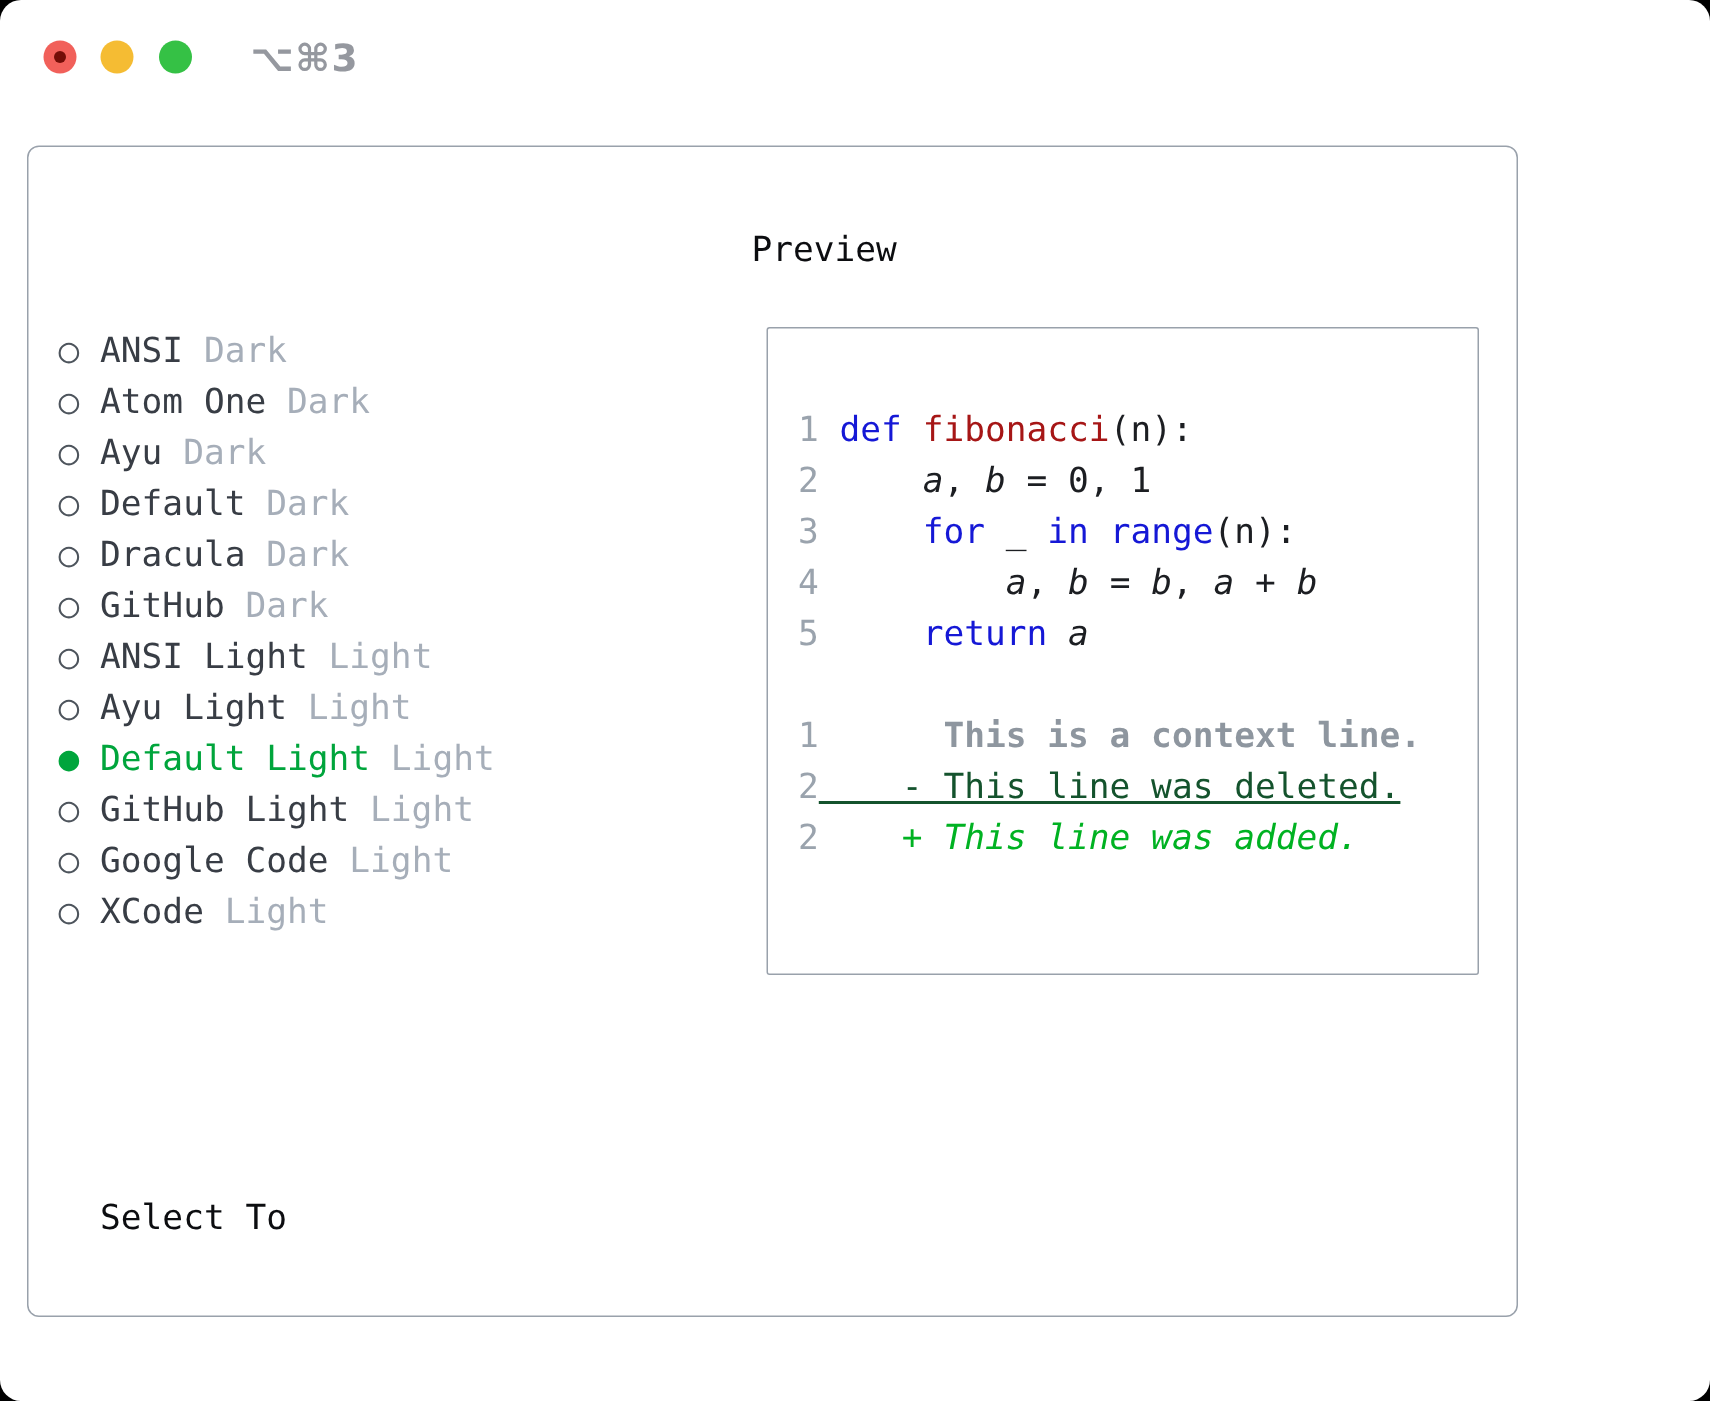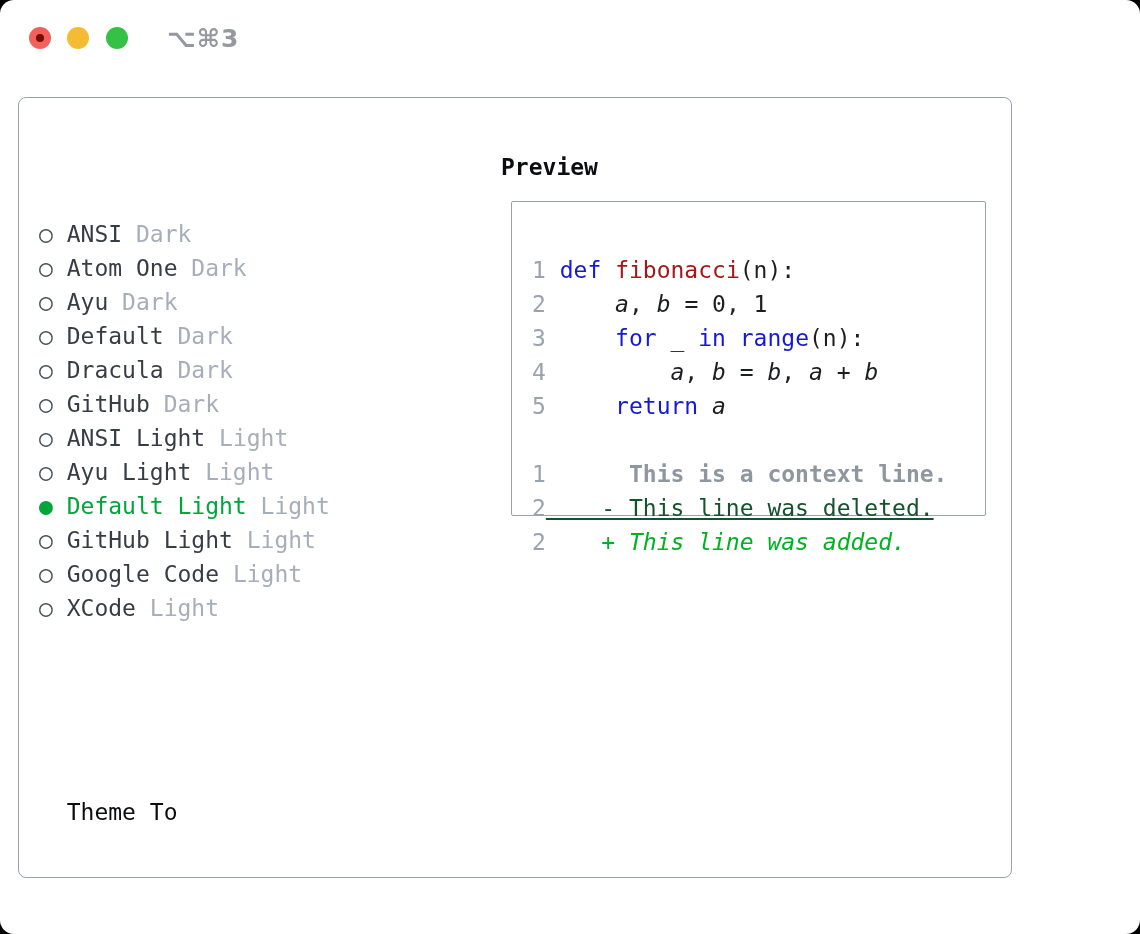--- a/index.html
+++ b/index.html
@@ -38,24 +38,24 @@
   .hdr-prefix { color:#0c0d10; font-weight:bold; }
   .hdr-label  { color:#0c0d10; font-weight:bold; }
   .marker { color:#4d545c; }
   .name   { color:#383d45; }
   .tag    { color:#a6aeb9; }
   .selected .marker, .selected .name { color:#00a53c; }
   .apply-hdr { color:#0c0d10; }
   
   .preview-title {
     position:absolute; left:482px; top:52px;
-    font-size:23px; line-height:34px; font-weight:bold; color:#0c0d10;
+    font-size:23px; line-height:34px; font-weight:normal; color:#0c0d10;
   }
   .preview-box {
-    position:absolute; left:492px; top:103px; width:475px; height:315px;
+    position:absolute; left:492px; top:120px; width:475px; height:432px;
     border:1.5px solid #99a1ab; border-radius:2px; box-sizing:border-box;
     background:#fff;
   }
   .code {
     position:absolute; left:20px; top:51px;
     font-size:23px; line-height:34px; white-space:pre; color:#1c1e22;
   }
   .code .row { height:34px; }
   .ln  { color:#9aa3ad; }
   .pl  { color:#1c1e22; }
@@ -78,21 +78,21 @@
     <div class="light light-min"></div>
     <div class="light light-max"></div>
     <div class="win-title">⌥⌘3</div>
   </div>
 
   <div class="panel">
 
     <div class="left-col">
       <div id="theme-rows"><div class="row"><span class="marker">○ </span><span class="name">ANSI</span><span class="tag"> Dark</span></div><div class="row"><span class="marker">○ </span><span class="name">Atom One</span><span class="tag"> Dark</span></div><div class="row"><span class="marker">○ </span><span class="name">Ayu</span><span class="tag"> Dark</span></div><div class="row"><span class="marker">○ </span><span class="name">Default</span><span class="tag"> Dark</span></div><div class="row"><span class="marker">○ </span><span class="name">Dracula</span><span class="tag"> Dark</span></div><div class="row"><span class="marker">○ </span><span class="name">GitHub</span><span class="tag"> Dark</span></div><div class="row"><span class="marker">○ </span><span class="name">ANSI Light</span><span class="tag"> Light</span></div><div class="row"><span class="marker">○ </span><span class="name">Ayu Light</span><span class="tag"> Light</span></div><div class="row selected"><span class="marker">● </span><span class="name">Default Light</span><span class="tag"> Light</span></div><div class="row"><span class="marker">○ </span><span class="name">GitHub Light</span><span class="tag"> Light</span></div><div class="row"><span class="marker">○ </span><span class="name">Google Code</span><span class="tag"> Light</span></div><div class="row"><span class="marker">○ </span><span class="name">XCode</span><span class="tag"> Light</span></div></div>
       <div class="row"></div>
-      <div class="row"><span>  </span><span class="apply-hdr">Theme To</span></div>
+      <div class="row"><span>  </span><span class="apply-hdr">Select To</span></div>
       
       
       
     </div>
 
     <div class="preview-title">Preview</div>
 
     <div class="preview-box">
       <div class="code" id="code-lines"><div class="row"><span class="ln">1</span><span class="pl"> </span><span class="kw">def</span><span class="pl"> </span><span class="fn">fibonacci</span><span class="pl">(n):</span></div><div class="row"><span class="ln">2</span><span class="pl">     </span><span class="var">a</span><span class="pl">, </span><span class="var">b</span><span class="pl"> = 0, 1</span></div><div class="row"><span class="ln">3</span><span class="pl">     </span><span class="kw">for</span><span class="pl"> _ </span><span class="kw">in</span><span class="pl"> </span><span class="kw">range</span><span class="pl">(n):</span></div><div class="row"><span class="ln">4</span><span class="pl">         </span><span class="var">a</span><span class="pl">, </span><span class="var">b</span><span class="pl"> = </span><span class="var">b</span><span class="pl">, </span><span class="var">a</span><span class="pl"> + </span><span class="var">b</span></div><div class="row"><span class="ln">5</span><span class="pl">     </span><span class="kw">return</span><span class="pl"> </span><span class="var">a</span></div><div class="row"><span class="ln"></span></div><div class="row"><span class="ln">1</span><span class="ctx">      This is a context line.</span></div><div class="row"><span class="ln">2</span><span class="del">    - This line was deleted.</span></div><div class="row"><span class="ln">2</span><span class="add">    + This line was added.</span></div></div>
     </div>

